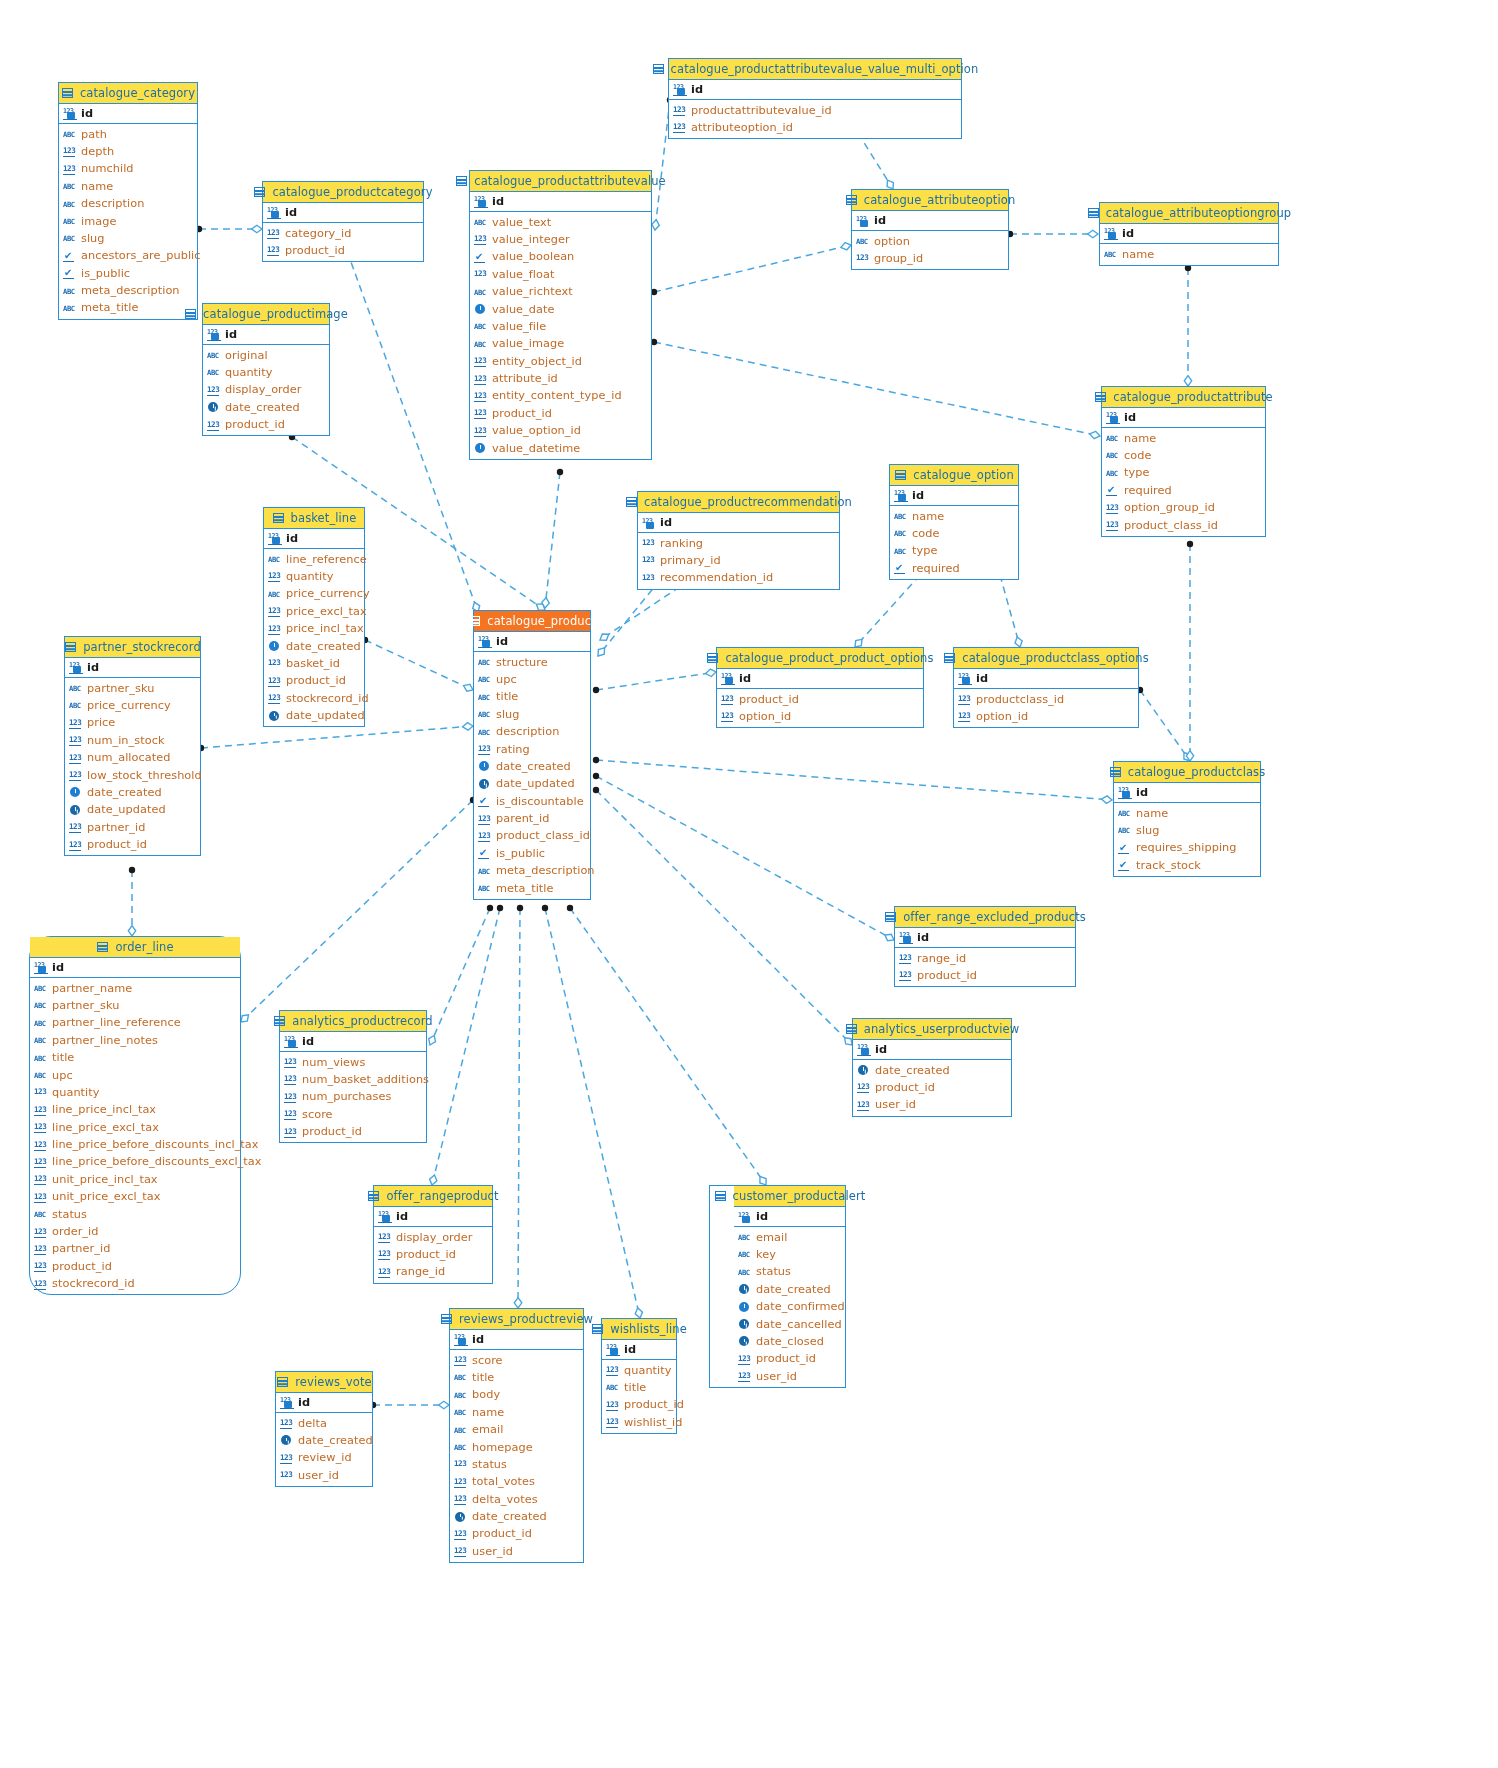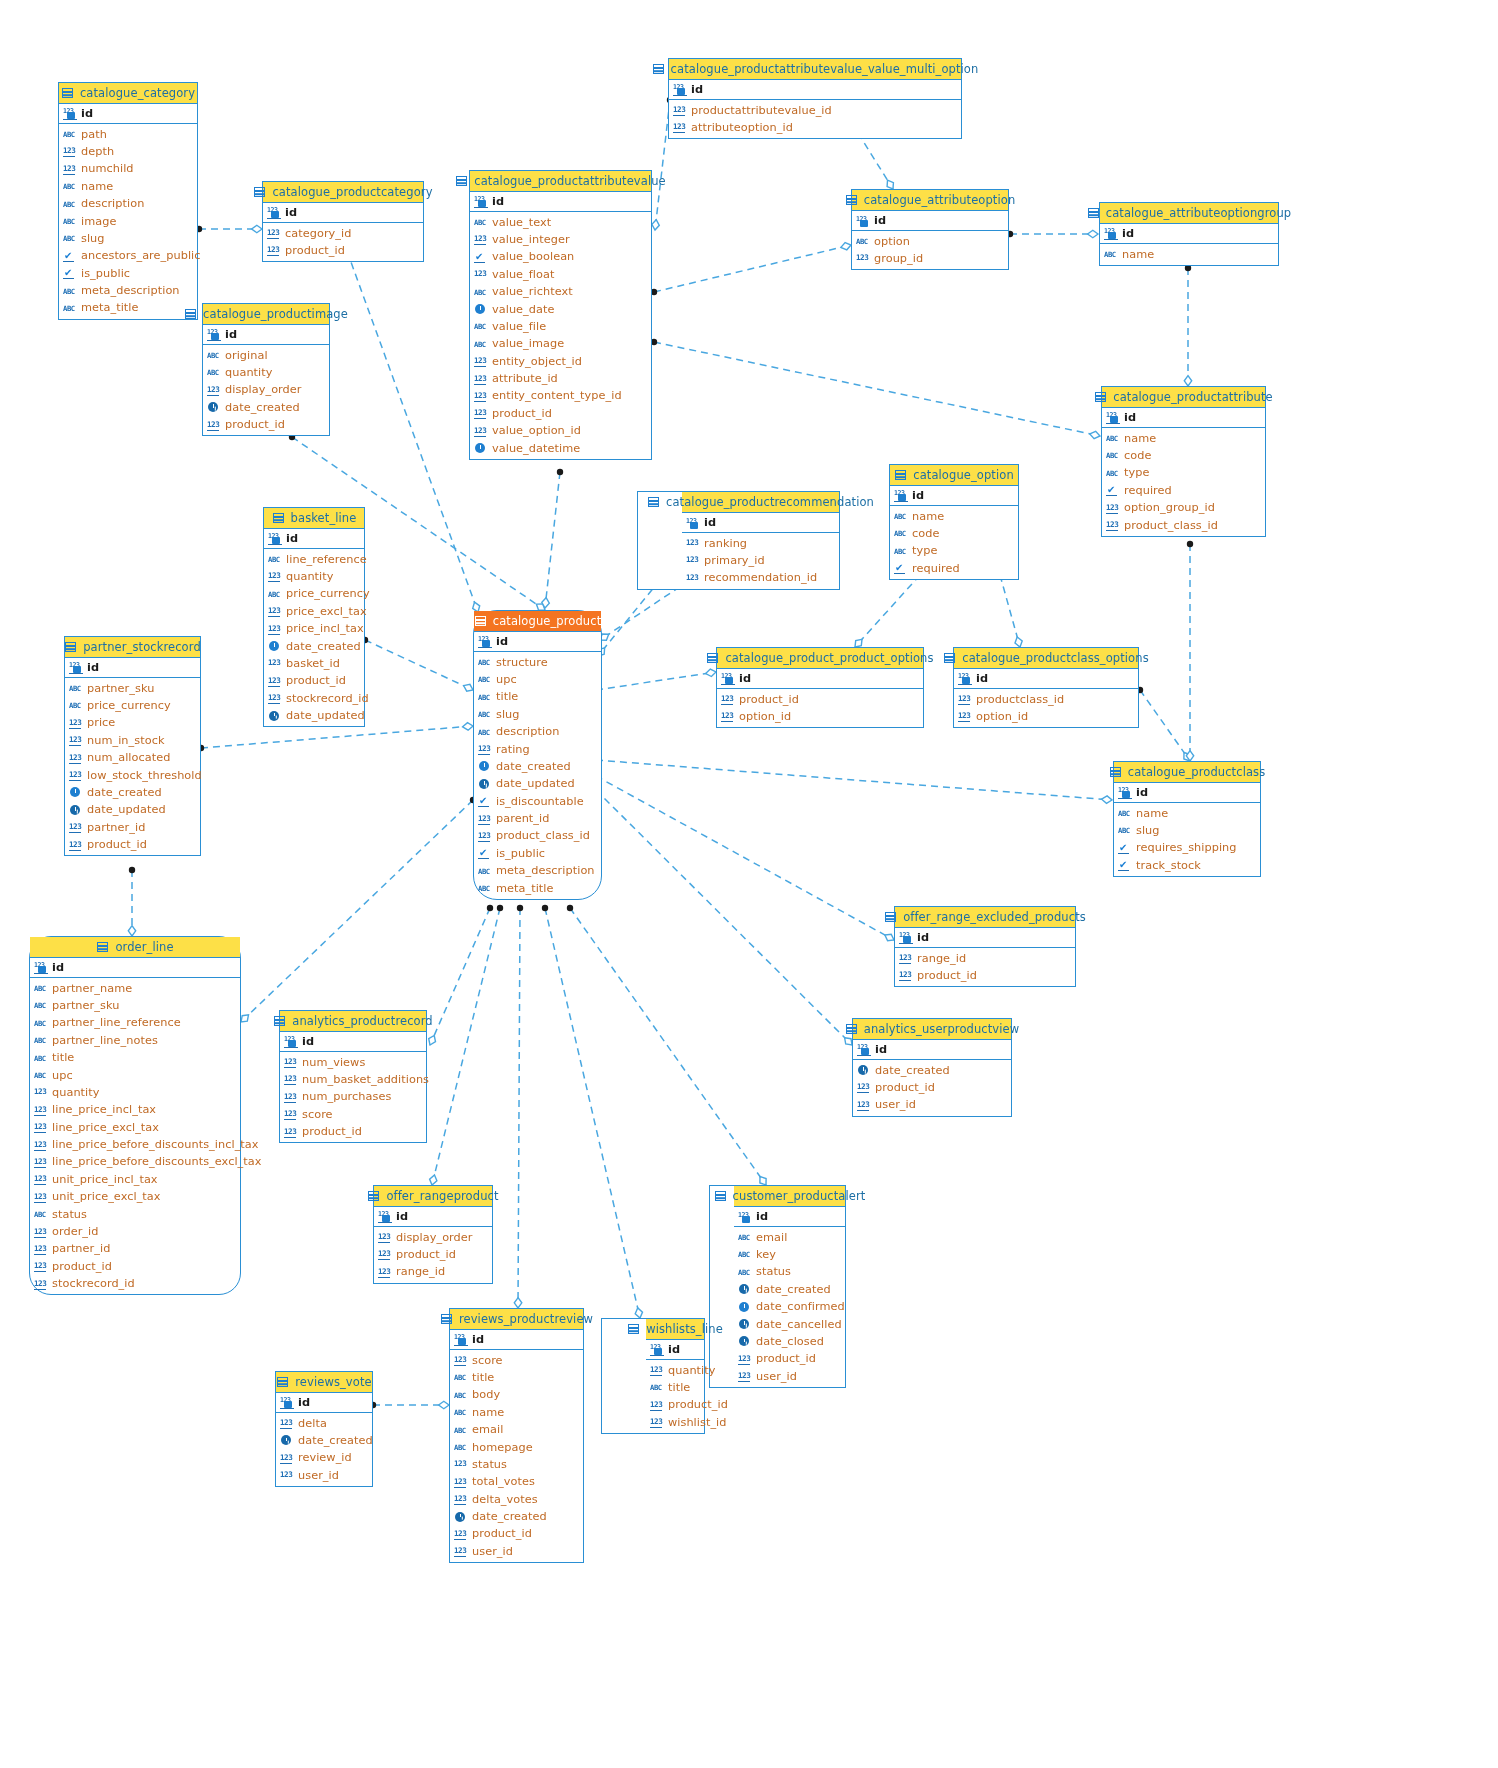--- a/index.html
+++ b/index.html
@@ -453,21 +453,21 @@
           <div class="row">
             <span class="ic ic-txt"></span>
             <span class="fname">type</span>
           </div>
           <div class="row">
             <span class="ic ic-bool ul"></span>
             <span class="fname">required</span>
           </div>
         </div>
       </div>
-      <div class="tbl" style="left: 637px; top: 491px; width: 203px; padding-left: 44px;">
+      <div class="tbl" style="left: 637px; top: 491px; width: 203px;">
         <div class="hdr">
           <span class="ic ic-tbl"></span>
           <span class="tname">catalogue_productrecommendation</span>
         </div>
         <div class="pk pkwrap">
           <div class="row key">
             <span class="ic ic-pk"></span>
             <span class="fname">id</span>
           </div>
         </div>
@@ -533,21 +533,21 @@
           <div class="row">
             <span class="ic ic-int"></span>
             <span class="fname">stockrecord_id</span>
           </div>
           <div class="row">
             <span class="ic ic-date2"></span>
             <span class="fname">date_updated</span>
           </div>
         </div>
       </div>
-      <div class="tbl hl" style="left: 473px; top: 610px; width: 129px; border-radius: 24px;">
+      <div class="tbl hl" style="left: 473px; top: 610px; width: 118px;">
         <div class="hdr">
           <span class="ic ic-tbl wh"></span>
           <span class="tname">catalogue_product</span>
         </div>
         <div class="pk pkwrap">
           <div class="row key">
             <span class="ic ic-pk ic-pku"></span>
             <span class="fname">id</span>
           </div>
         </div>
@@ -1037,21 +1037,21 @@
           <div class="row">
             <span class="ic ic-int"></span>
             <span class="fname">product_id</span>
           </div>
           <div class="row">
             <span class="ic ic-int"></span>
             <span class="fname">user_id</span>
           </div>
         </div>
       </div>
-      <div class="tbl" style="left: 601px; top: 1318px; width: 104px; padding-left: 44px;">
+      <div class="tbl" style="left: 601px; top: 1318px; width: 76px;">
         <div class="hdr">
           <span class="ic ic-tbl"></span>
           <span class="tname">wishlists_line</span>
         </div>
         <div class="pk pkwrap">
           <div class="row key">
             <span class="ic ic-pk ic-pku"></span>
             <span class="fname">id</span>
           </div>
         </div>

